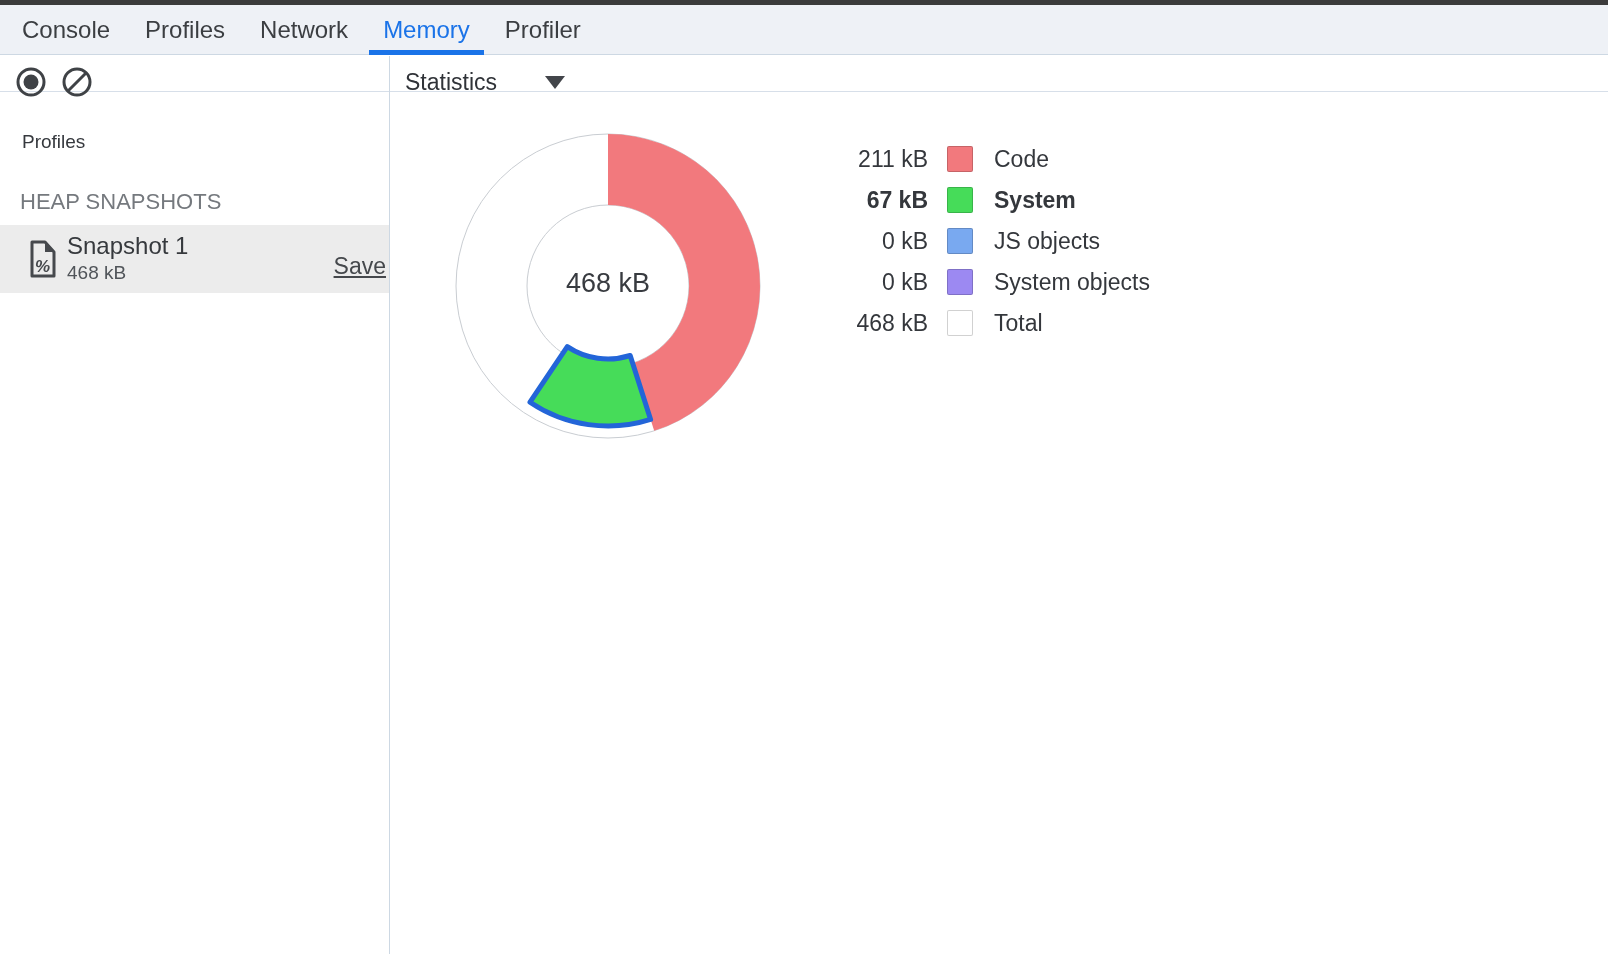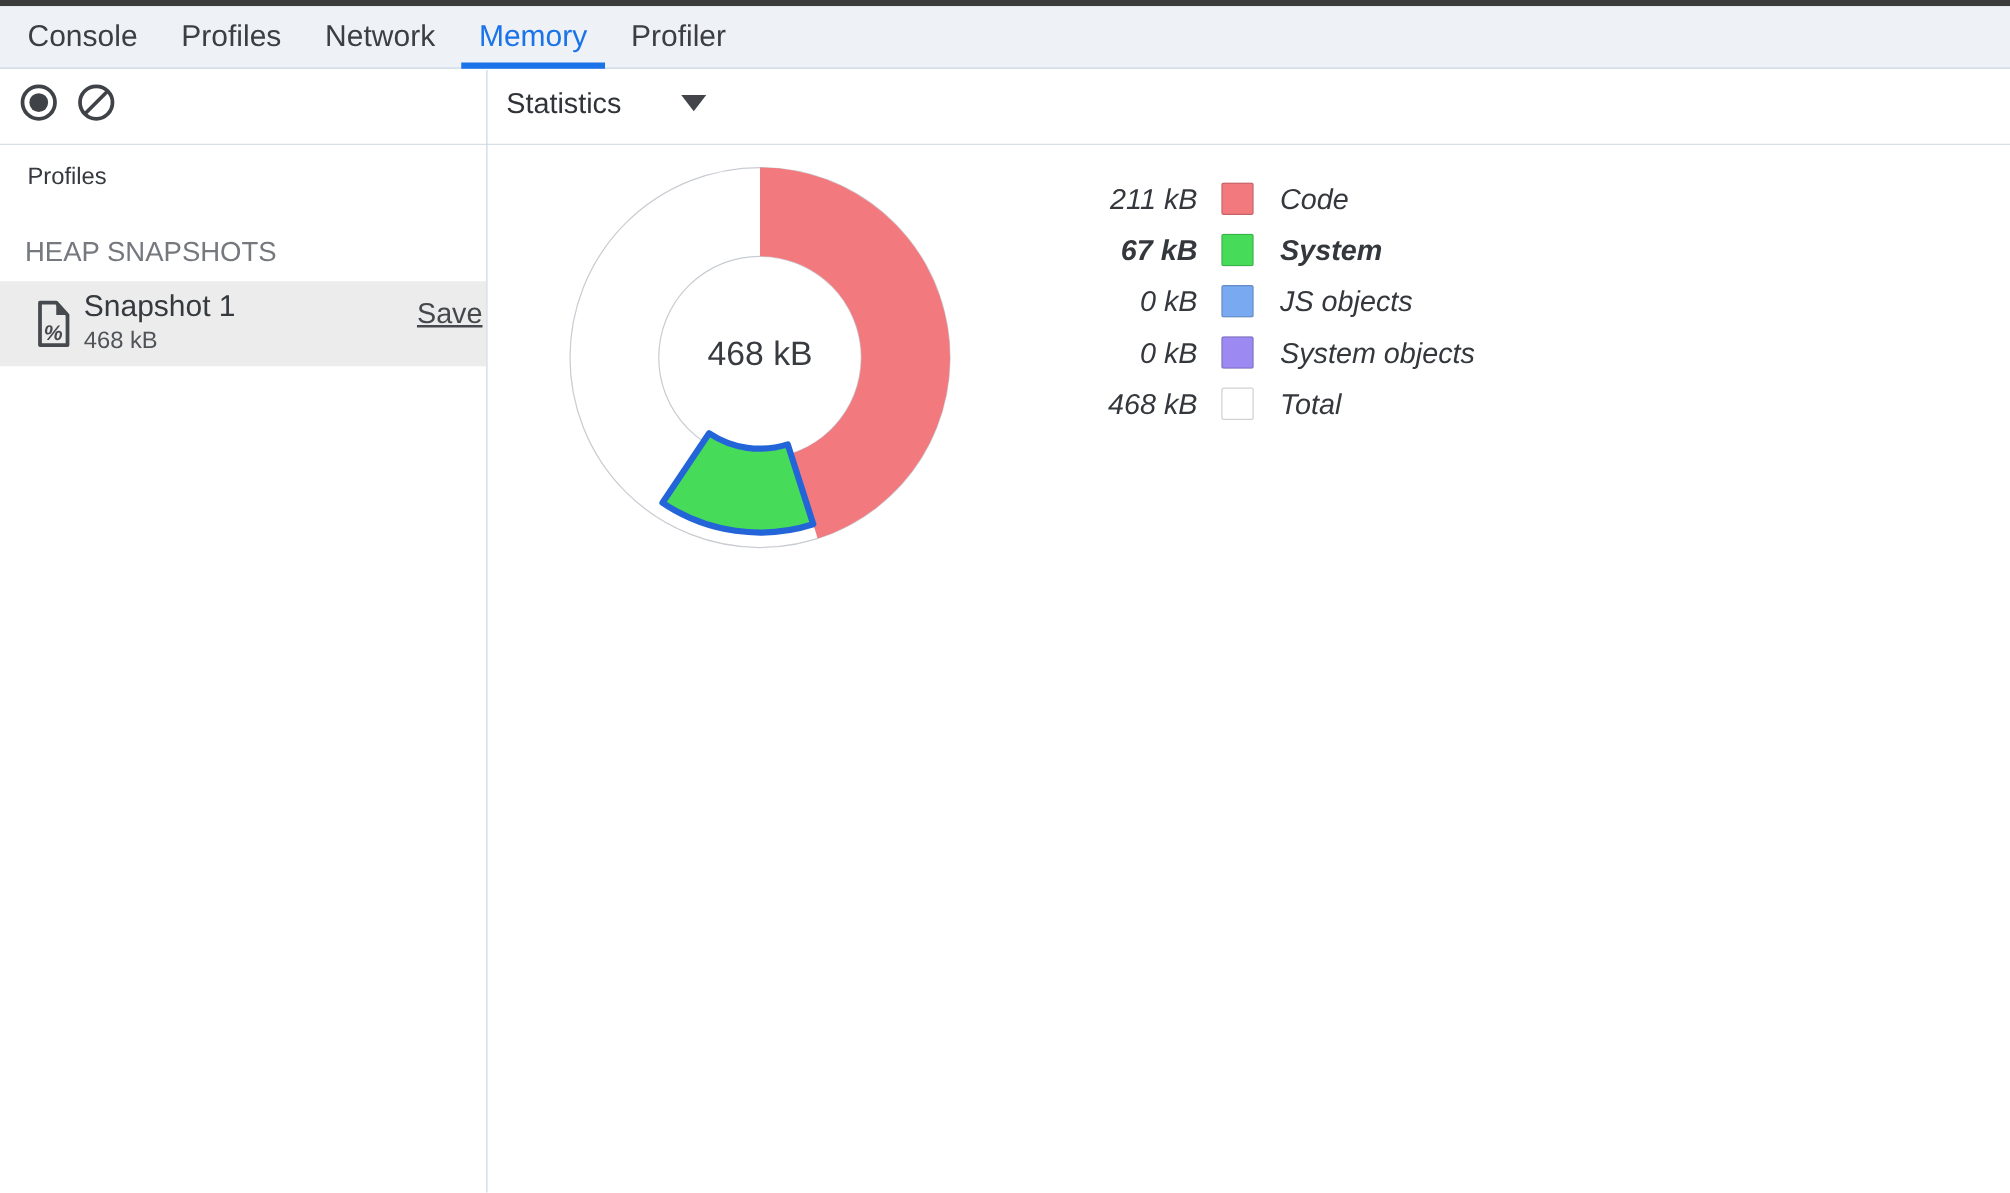--- a/index.html
+++ b/index.html
@@ -22,21 +22,21 @@
     position:relative;display:flex;align-items:center;
     padding:0 14px;font-size:24px;color:#3b3e42;cursor:default;white-space:nowrap;
   }
   .tab.active{color:#1a73e8;}
   .tab.active::after{
     content:"";position:absolute;left:0;right:0;bottom:-1px;height:5px;background:#1a73e8;
   }
 
   
   .toolbar{
-    position:absolute;left:0;top:56px;width:1608px;height:60px;box-sizing:border-box;
+    position:absolute;left:0;top:56px;width:1608px;height:36px;box-sizing:border-box;
     background:#ffffff;border-bottom:1px solid #d7dfe9;
   }
   .icon-btn{position:absolute;top:10px;width:32px;height:32px;cursor:pointer;}
   .icon-btn.record{left:15px;}
   .icon-btn.clear{left:61px;}
   .stats-control{
     position:absolute;left:405px;top:0;height:52px;display:flex;align-items:center;
     font-size:23px;color:#303338;cursor:pointer;
   }
   .caret{
@@ -51,30 +51,30 @@
   
   .profiles-heading{position:absolute;left:22px;top:131px;font-size:19px;color:#36393e;}
   .section-heading{position:absolute;left:20px;top:189px;font-size:22px;color:#75797e;}
   .snapshot-row{
     position:absolute;left:0;top:225px;width:389px;height:68px;background:#ececec;cursor:pointer;
   }
   .snapshot-icon{position:absolute;left:28px;top:14px;}
   .snapshot-title{position:absolute;left:67px;top:7px;font-size:24px;color:#36393d;}
   .snapshot-size{position:absolute;left:67px;top:37px;font-size:19px;color:#505459;}
   .save-link{
-    position:absolute;right:3px;top:12px;font-size:23px;color:#45484c;
+    position:absolute;right:3px;top:28px;font-size:23px;color:#45484c;
     text-decoration:underline;cursor:pointer;padding-right:0;
   }
 
   
   .chart-svg{position:absolute;left:430px;top:105px;}
   .donut-center-label{font-size:27px;fill:#383b40;}
 
   
-  .legend{position:absolute;left:818px;top:146px;font-style:italic;}
+  .legend{position:absolute;left:788px;top:146px;}
   .legend-row{
     display:flex;align-items:center;height:26px;margin-bottom:15px;
     font-size:23px;color:#34373c;cursor:pointer;
   }
   .legend-row .val{width:140px;text-align:right;white-space:nowrap;}
   .legend-row .swatch{
     width:26px;height:26px;box-sizing:border-box;margin-left:19px;
     border:1px solid rgba(0,0,0,0.18);border-radius:2px;background:#fff;flex:none;
   }
   .legend-row .lab{margin-left:21px;white-space:nowrap;}

